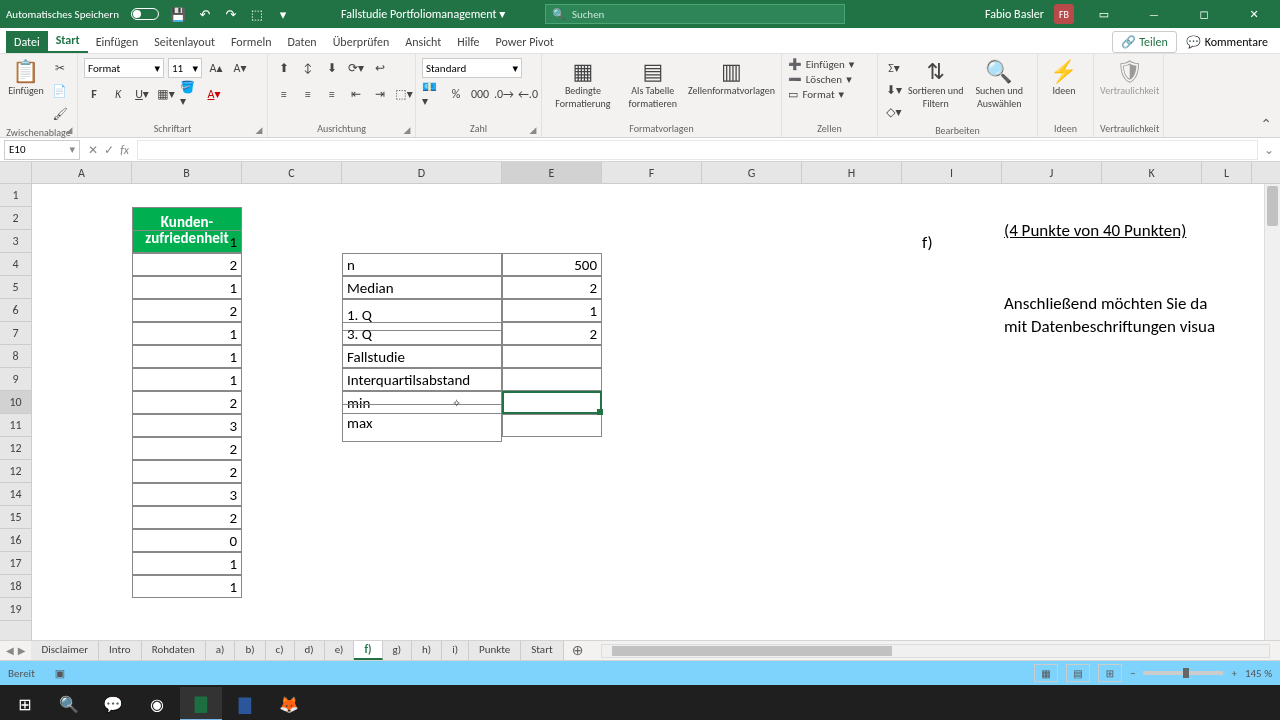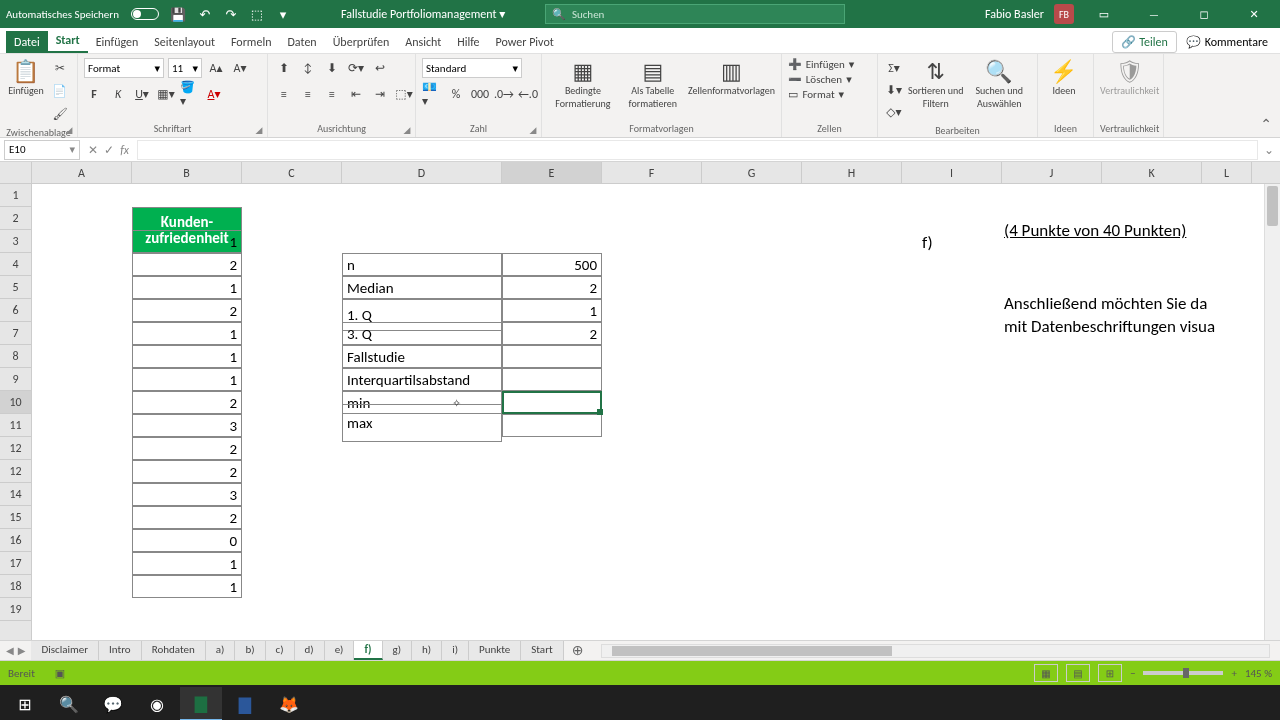--- a/index.html
+++ b/index.html
@@ -76,21 +76,21 @@
 .sheet-bar { height: 20px; background: #f3f2f1; border-top: 1px solid #d4d4d4; display: flex; align-items: center; }
 .sheet-nav { display: flex; gap: 4px; padding: 0 6px; color: #888; font-size: 10px; }
 .sheet-tabs { display: flex; }
 .stab { padding: 2px 10px; font-size: 11px; border-right: 1px solid #ccc; background: #e8e8e8; color: #444; }
 .stab.active { background: #fff; border-bottom: 2px solid #217346; color: #217346; font-weight: 600; }
 .add-sheet { padding: 0 8px; font-size: 14px; color: #666; }
 .hscroll { flex: 1; margin: 0 10px; height: 14px; background: #f0f0f0; border: 1px solid #ddd; position: relative; }
 .hscroll-thumb { position: absolute; left: 10px; top: 1px; bottom: 1px; width: 280px; background: #c1c1c1; }
 
 
-.status-bar { height: 22px; background: #84cc16; border-top: 1px solid #d4d4d4; display: flex; align-items: center; padding: 12px 8px; font-size: 11px; color: #555; }
+.status-bar { height: 22px; background: #7dd3fc; border-top: 1px solid #d4d4d4; display: flex; align-items: center; padding: 12px 8px; font-size: 11px; color: #555; }
 .status-right { margin-left: auto; display: flex; align-items: center; gap: 8px; }
 .view-btn { width: 24px; height: 18px; border: 1px solid #ccc; display: flex; align-items: center; justify-content: center; font-size: 10px; }
 .zoom-slider { width: 80px; height: 4px; background: #ccc; position: relative; }
 .zoom-slider::after { content: ''; position: absolute; left: 50%; top: -3px; width: 6px; height: 10px; background: #666; }
 
 
 .taskbar { height: 38px; background: #1f1f1f; display: flex; align-items: center; padding: 0 4px; gap: 2px; }
 .task-btn { width: 42px; height: 34px; display: flex; align-items: center; justify-content: center; color: #fff; font-size: 16px; }
 .task-btn.win { color: #fff; }
 .task-btn.excel { background: #333; border-bottom: 2px solid #76b9ed; color: #1d6f42; }

